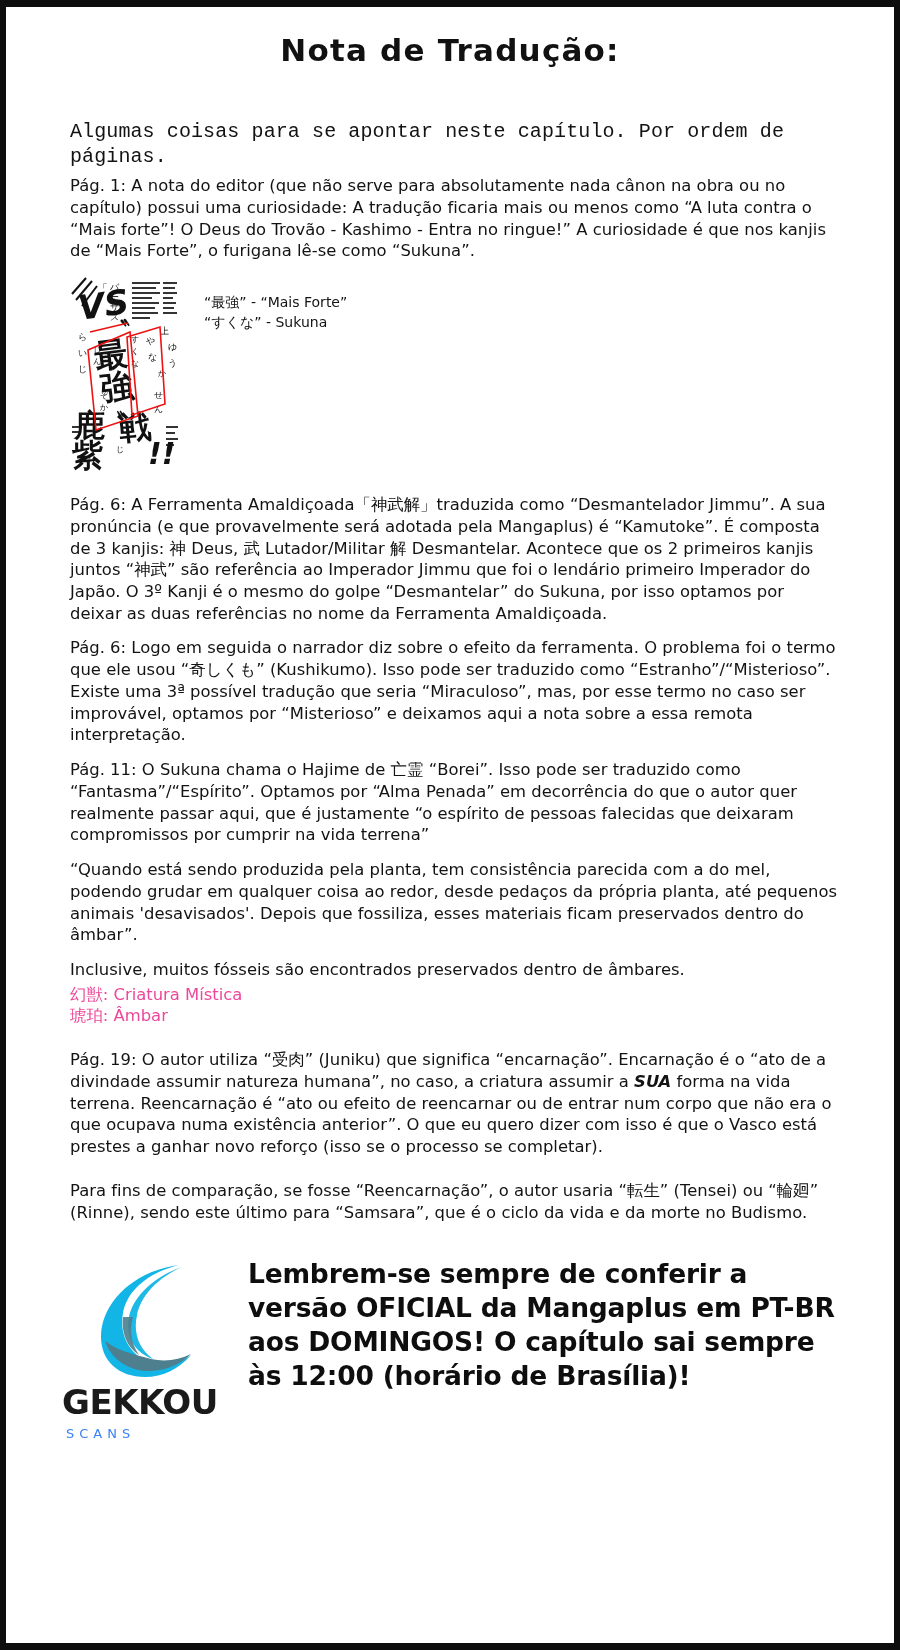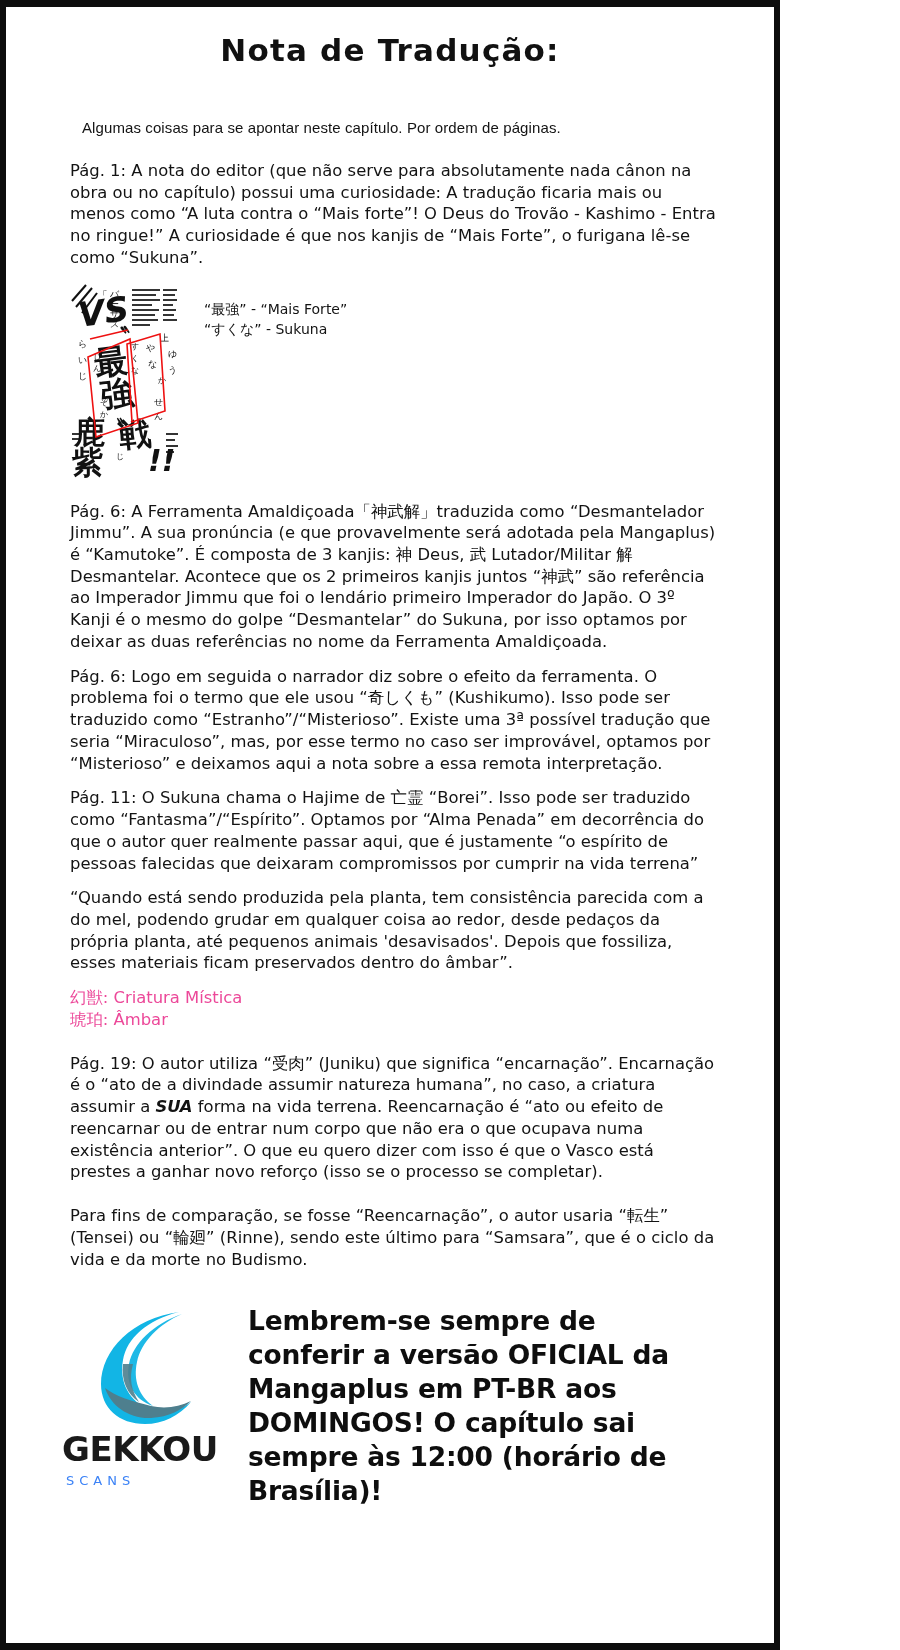--- a/index.html
+++ b/index.html
@@ -5,21 +5,21 @@
   html, body {
     margin: 0;
     padding: 0;
     background: #ffffff;
   }
   body {
     font-family: "Liberation Sans", sans-serif;
   }
   .page {
     position: relative;
-    width: 780px;
+    width: 900px;
     height: 1650px;
     background: #ffffff;
     box-sizing: border-box;
     border-left: 6px solid #0d0d0d;
     border-right: 6px solid #0d0d0d;
     border-top: 7px solid #0d0d0d;
     border-bottom: 7px solid #0d0d0d;
     overflow: hidden;
   }
   .inner {
@@ -37,24 +37,24 @@
     font-size: 31px;
     font-weight: 600;
     letter-spacing: 1.2px;
     color: #111111;
     margin: 26px 0 0 0;
     line-height: 1.1;
   }
 
   
   .intro {
-    font-family: Liberation Sans, sans-serif;
-    font-size: 15px;
+    font-family: Liberation Mono, monospace;
+    font-size: 20px;
     color: #131313;
-    margin: 52px 0 0 20px;
+    margin: 52px 0 0 8px;
     letter-spacing: 0.1px;
     line-height: 1.25;
   }
   .para {
     font-family: "DejaVu Sans", sans-serif;
     font-size: 16.4px;
     color: #131313;
     line-height: 1.325;
     margin: 0 0 13px 8px;
     letter-spacing: 0.02px;
@@ -68,21 +68,21 @@
     color: #ec4899;
     line-height: 1.325;
     margin: 0 0 0 8px;
   }
   b.sua {
     font-weight: 700;
     font-style: italic;
   }
 
   
-  .block-p1 { margin-top: 22px; }
+  .block-p1 { margin-top: 6px; }
 
   
   .sample-row {
     display: flex;
     align-items: flex-start;
     margin: 14px 0 0 8px;
     gap: 22px;
   }
   .manga-clip {
     position: relative;
@@ -250,20 +250,21 @@
 
     <p class="para gap-top">Pág. 6: A Ferramenta Amaldiçoada「神武解」traduzida como “Desmantelador Jimmu”. A sua pronúncia (e que provavelmente será adotada pela Mangaplus) é “Kamutoke”. É composta de 3 kanjis: 神 Deus, 武 Lutador/Militar 解 Desmantelar. Acontece que os 2 primeiros kanjis juntos “神武” são referência ao Imperador Jimmu que foi o lendário primeiro Imperador do Japão. O 3º Kanji é o mesmo do golpe “Desmantelar” do Sukuna, por isso optamos por deixar as duas referências no nome da Ferramenta Amaldiçoada.</p>
 
     <p class="para">Pág. 6: Logo em seguida o narrador diz sobre o efeito da ferramenta. O problema foi o termo que ele usou “奇しくも” (Kushikumo). Isso pode ser traduzido como “Estranho”/“Misterioso”. Existe uma 3ª possível tradução que seria “Miraculoso”, mas, por esse termo no caso ser improvável, optamos por “Misterioso” e deixamos aqui a nota sobre a essa remota interpretação.</p>
 
     <p class="para">Pág. 11: O Sukuna chama o Hajime de 亡霊 “Borei”. Isso pode ser traduzido como “Fantasma”/“Espírito”. Optamos por “Alma Penada” em decorrência do que o autor quer realmente passar aqui, que é justamente “o espírito de pessoas falecidas que deixaram compromissos por cumprir na vida terrena”</p>
 
 
     <p class="para">“Quando está sendo produzida pela planta, tem consistência parecida com a do mel, podendo grudar em qualquer coisa ao redor, desde pedaços da própria planta, até pequenos animais 'desavisados'. Depois que fossiliza, esses materiais ficam preservados dentro do âmbar”.</p>
 
+    <p class="para tight">Inclusive, muitos fósseis são encontrados preservados dentro de âmbares.</p>
 
     <div class="jpline"><span>幻獣</span>: <span>Criatura Mística</span></div>
     <div class="jpline" style="margin-bottom:13px;"><span>琥珀</span>: <span>Âmbar</span></div>
 
     <p class="para gap-top"><span>Pág. 19: O autor utiliza “受肉” (Juniku) que significa “encarnação”. Encarnação é o “ato de a divindade assumir natureza humana”, no caso, a criatura assumir a </span><b class="sua">SUA</b><span> forma na vida terrena. Reencarnação é “ato ou efeito de reencarnar ou de entrar num corpo que não era o que ocupava numa existência anterior”. O que eu quero dizer com isso é que o Vasco está prestes a ganhar novo reforço (isso se o processo se completar).</span></p>
 
     <p class="para gap-top">Para fins de comparação, se fosse “Reencarnação”, o autor usaria “転生” (Tensei) ou “輪廻” (Rinne), sendo este último para “Samsara”, que é o ciclo da vida e da morte no Budismo.</p>
 
     <div class="footer">
       <div class="logo-wrap">

